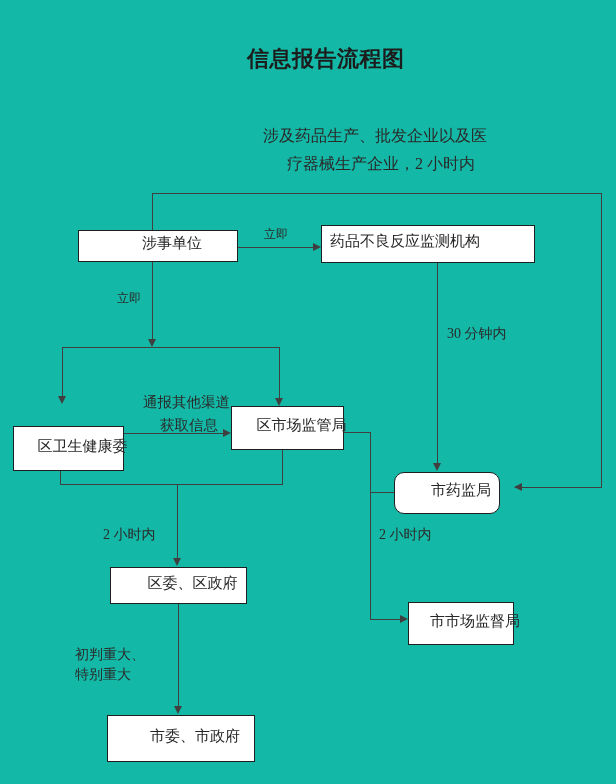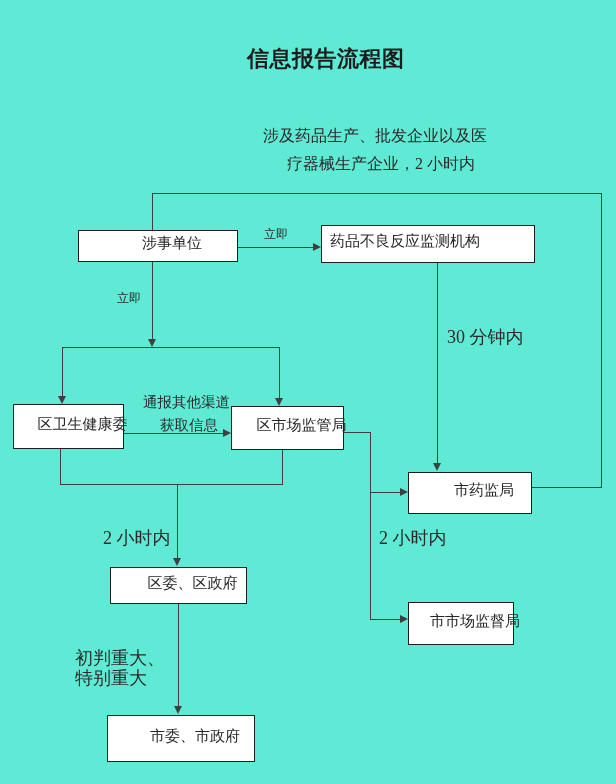--- a/index.html
+++ b/index.html
@@ -1,19 +1,19 @@
 <!DOCTYPE html>
 <html><head>
 <meta charset="utf-8">
 <style>
   html,body{margin:0;padding:0;background:#ffffff;}
   .canvas{
     position:relative;
     width:616px;height:784px;
-    background:#5eead4;
+    background:#14b8a6;
     font-family:"Liberation Serif","DejaVu Serif",serif;
     color:#262626;
     overflow:hidden;
   }
   .title{
     position:absolute;
     font-size:22px;
     font-weight:bold;
     color:#1c1c1c;
     white-space:nowrap;
@@ -69,21 +69,21 @@
     border-bottom:4.5px solid transparent;
     border-right:8px solid #3f3f3f;
   }
   .lbl{
     position:absolute;
     font-size:12px;
     color:#2a2a2a;
     white-space:nowrap;
   }
   .lbl.small{font-size:14.5px;}
-  .lbl.mid{font-size:18px;}
+  .lbl.mid{font-size:14px;}
 </style>
 </head>
 <body>
 
 <div class="canvas">
 
   <div class="title" style="left:247px;top:44px;">信息报告流程图</div>
 
   <div class="note-line" style="left:263px;top:126px;">涉及药品生产、批发企业以及医</div>
   <div class="note-line" style="left:287px;top:154px;">疗器械生产企业，2 小时内</div>
@@ -133,25 +133,25 @@
   <div class="hline" style="left:370px;top:492px;width:31px;"></div>
   <div class="arr right" style="left:400px;top:488px;"></div>
   <div class="hline" style="left:370px;top:619px;width:31px;"></div>
   <div class="arr right" style="left:400px;top:615px;"></div>
   <div class="lbl mid" style="left:379px;top:526px;">2 小时内</div>
 
   <div class="node" style="left:78px;top:230px;width:160px;height:32px;">涉事单位</div>
 
   <div class="node left-text" style="left:321px;top:225px;width:214px;height:38px;">药品不良反应监测机构</div>
 
-  <div class="node" style="left:13px;top:404px;width:111px;height:45px;">区卫生健康委</div>
+  <div class="node" style="left:13px;top:426px;width:111px;height:45px;">区卫生健康委</div>
 
   <div class="node" style="left:231px;top:406px;width:113px;height:44px;text-align:center;">区市场监管局</div>
 
-  <div class="node" style="left:408px;top:472px;width:124px;height:42px;">市药监局</div>
+  <div class="node" style="left:394px;top:472px;width:106px;height:42px;border-radius:10px;">市药监局</div>
 
   <div class="node" style="left:110px;top:567px;width:137px;height:37px;">区委、区政府</div>
 
   <div class="node" style="left:408px;top:602px;width:106px;height:43px;">市市场监督局</div>
 
   <div class="node" style="left:107px;top:715px;width:148px;height:47px;">市委、市政府</div>
 
 </div>
 
 </body></html>

